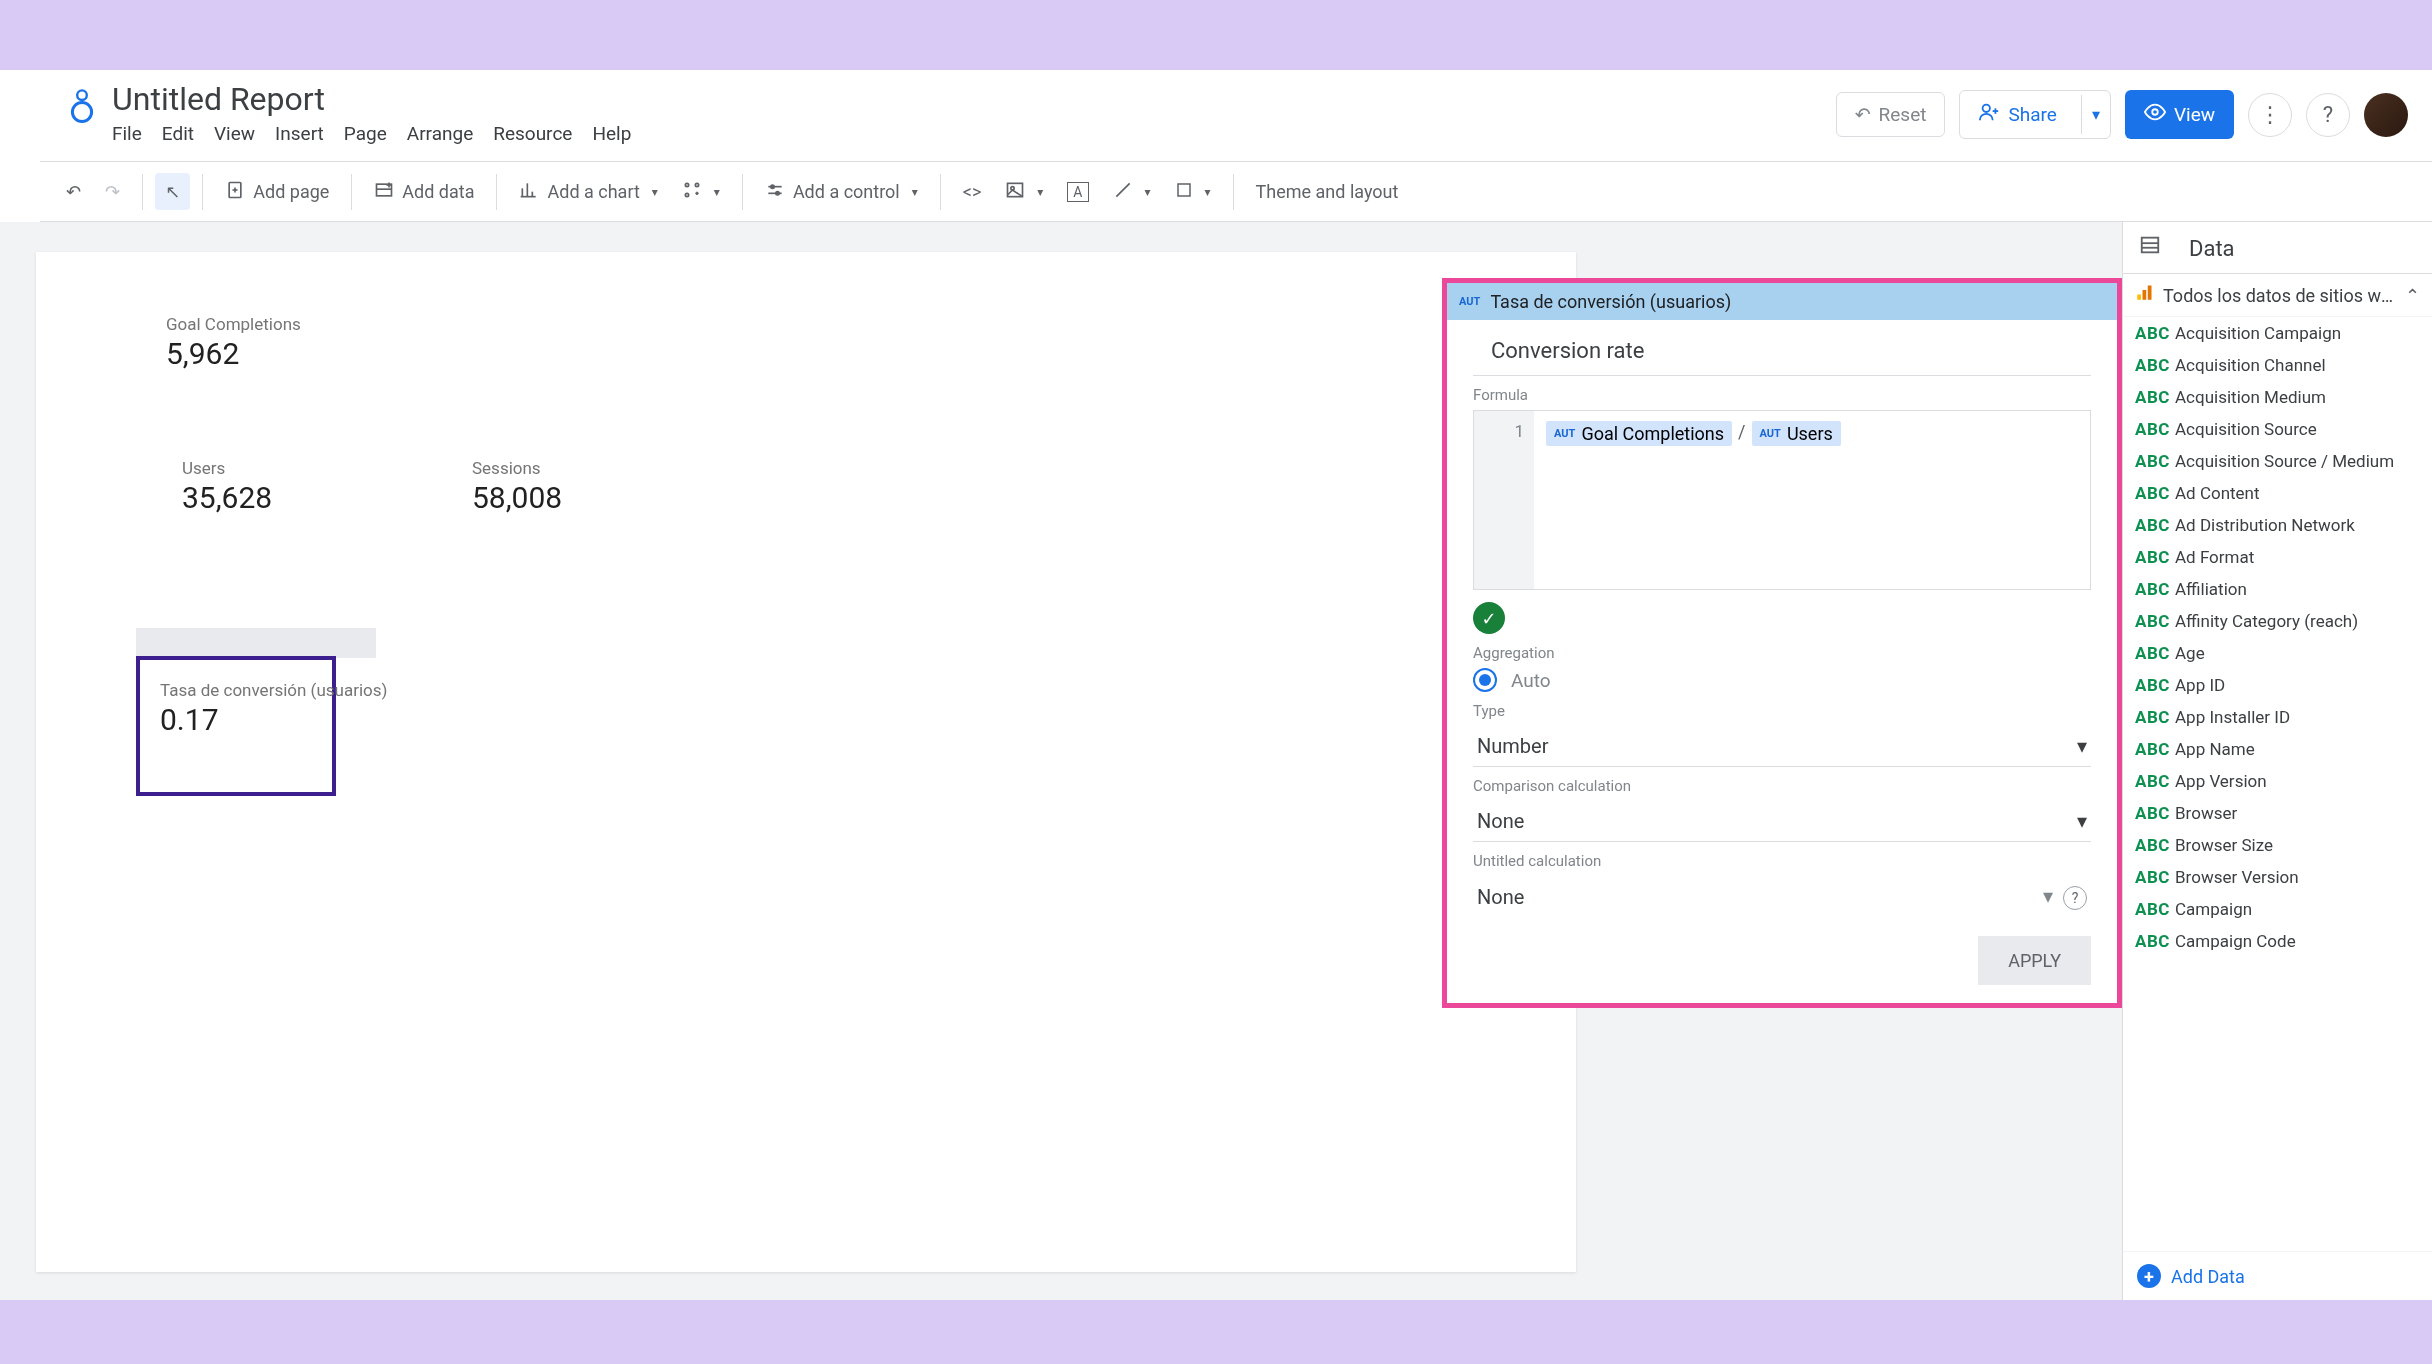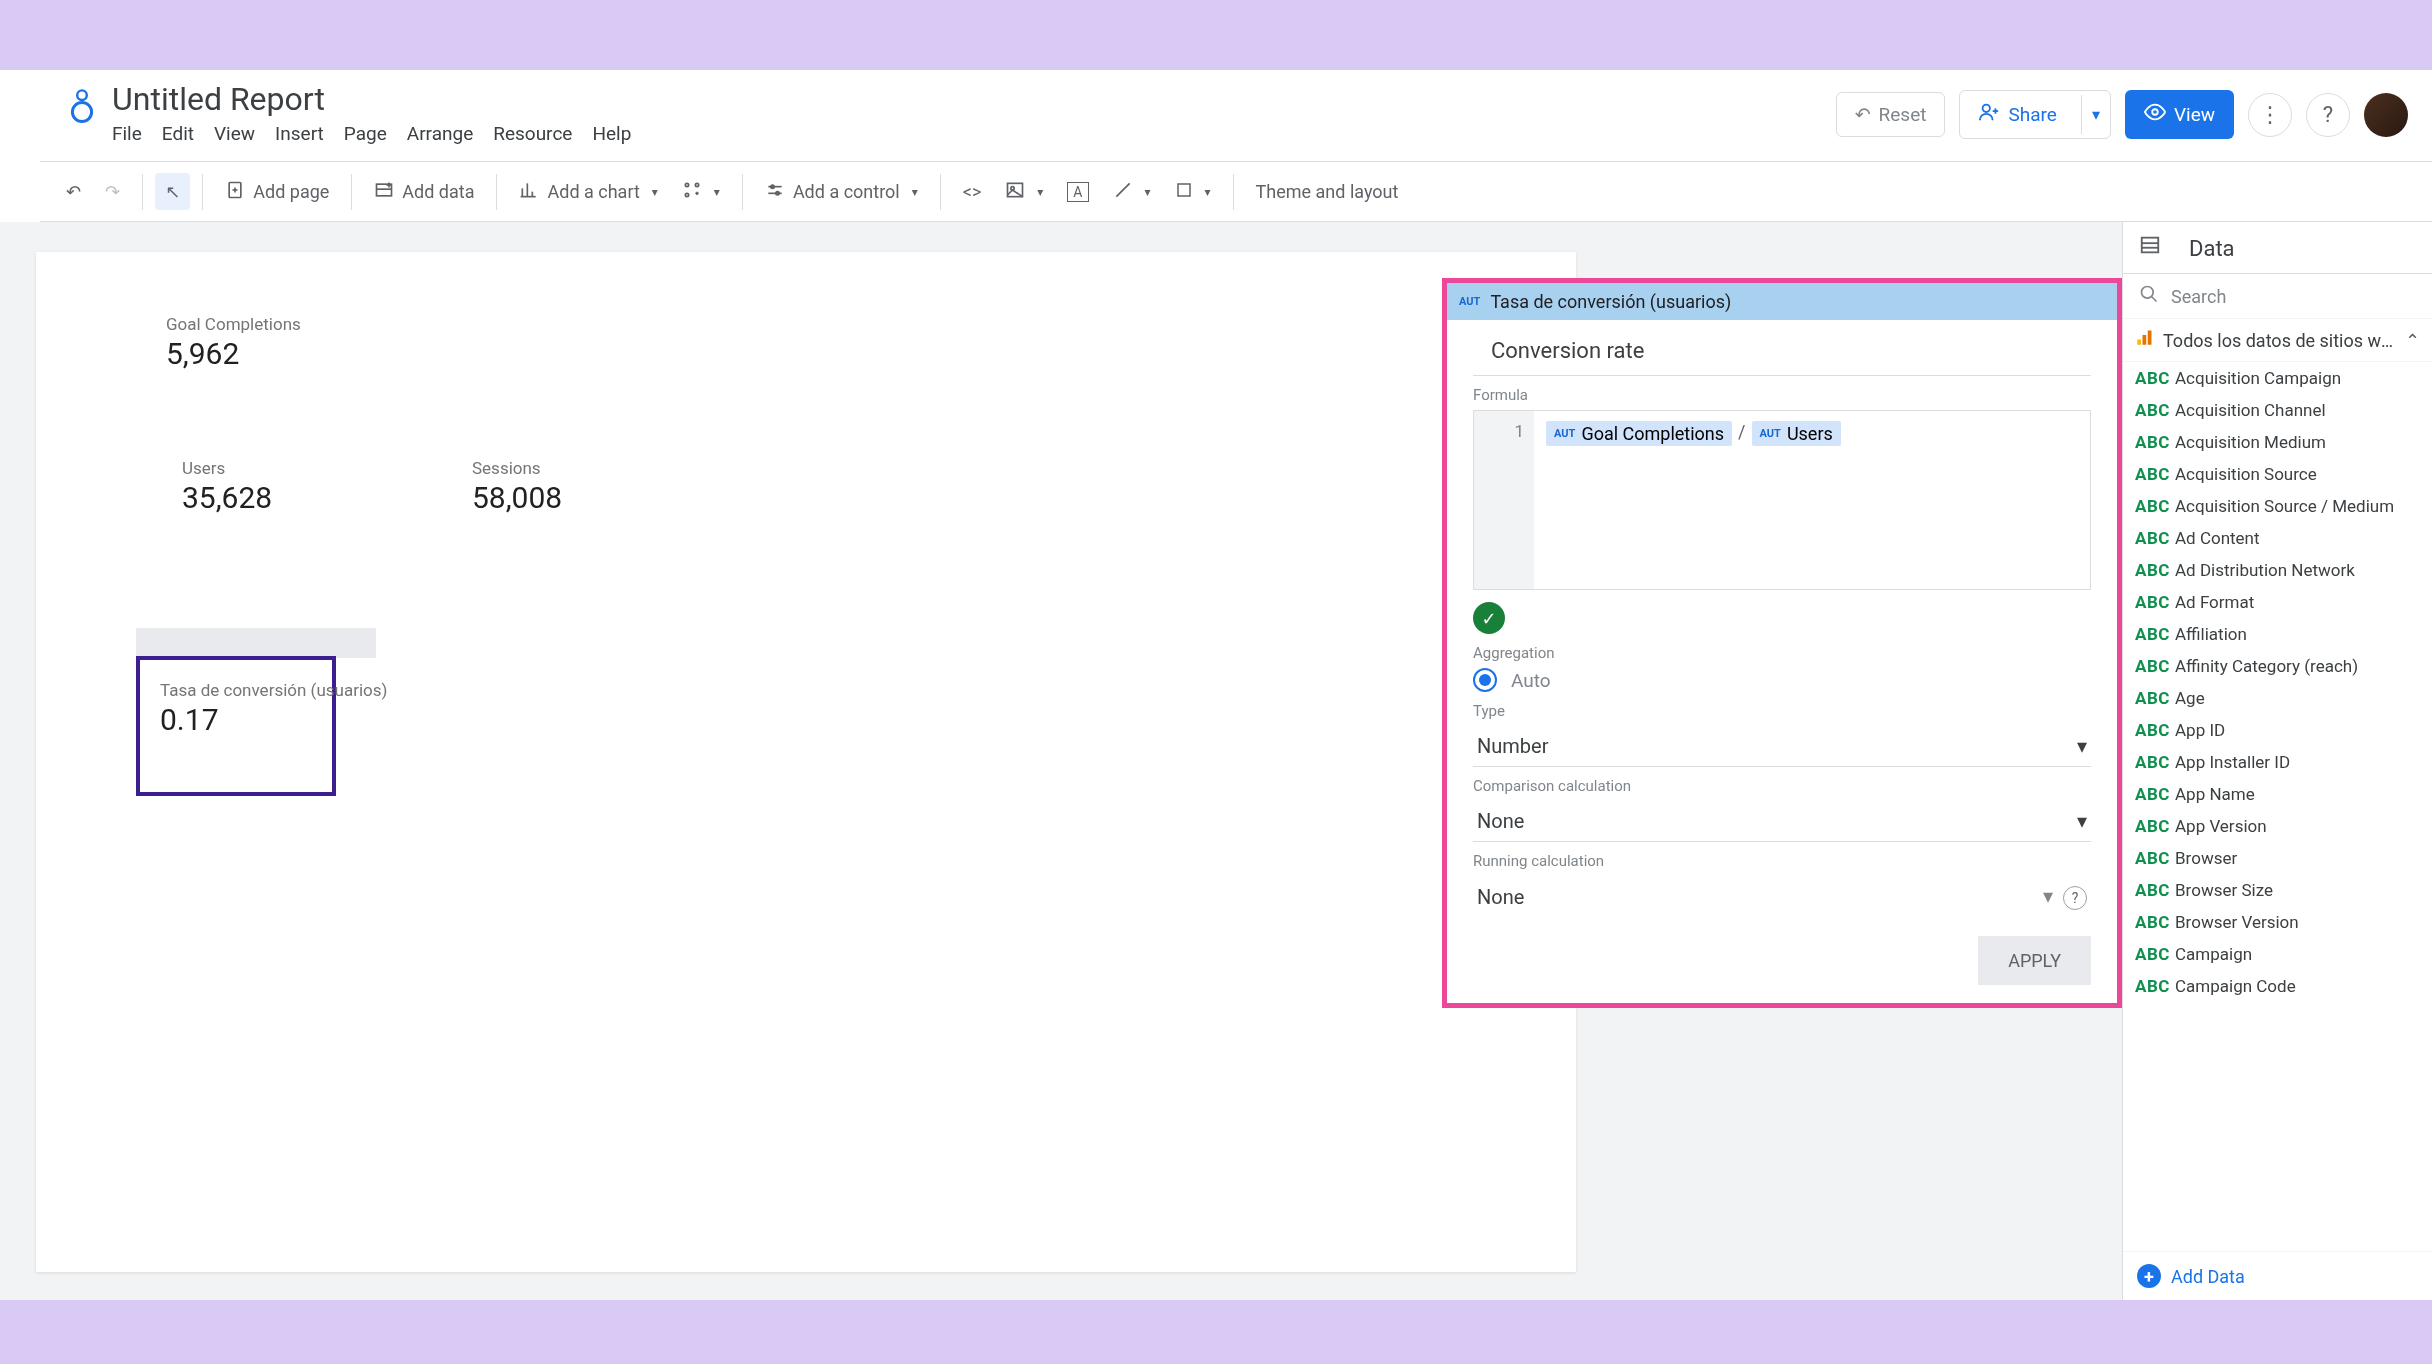--- a/index.html
+++ b/index.html
@@ -271,46 +271,39 @@
       <div class="popup-label">Type</div>
       <div class="select-row">
         <span>Number</span>
         <span>▾</span>
       </div>
       <div class="popup-label">Comparison calculation</div>
       <div class="select-row">
         <span>None</span>
         <span>▾</span>
       </div>
-      <div class="popup-label">Running calculation</div>
+      <div class="popup-label">Untitled calculation</div>
       <div class="select-row" style="border-bottom:none;">
         <span>None</span>
         <span><span style="color:#80868b;">▾</span><span class="help-q">?</span></span>
       </div>
       <div class="apply-btn"><span>APPLY</span></div>
       <div style="clear:both;"></div>
     </div>
   </div>
 
   <div class="right-panel">
     <div class="panel-header">
       <span><svg width="22" height="22" viewBox="0 0 24 24" fill="none" stroke="#5f6368" stroke-width="2">
             <rect x="3" y="4" width="18" height="16"></rect>
             <line x1="3" y1="10" x2="21" y2="10"></line>
             <line x1="3" y1="15" x2="21" y2="15"></line>
           </svg></span>
       <span>Data</span>
     </div>
-    <div class="search-row">
-      <span><svg width="20" height="20" viewBox="0 0 24 24" fill="none" stroke="#80868b" stroke-width="2">
-            <circle cx="10" cy="10" r="7"></circle>
-            <line x1="21" y1="21" x2="15" y2="15"></line>
-          </svg></span>
-      <span>Search</span>
-    </div>
     <div class="datasource-row">
       <span><svg width="18" height="18" viewBox="0 0 24 24">
             <rect x="3" y="14" width="5" height="7" fill="#fbbc04"></rect>
             <rect x="10" y="8" width="5" height="13" fill="#e37400"></rect>
             <rect x="17" y="2" width="5" height="19" fill="#e37400"></rect>
           </svg></span>
       <span style="flex:1; white-space:nowrap; overflow:hidden; text-overflow:ellipsis;">Todos los datos de sitios web</span>
       <span style="color:#5f6368;">⌃</span>
     </div>
     <div class="field-list" id="field-list">

